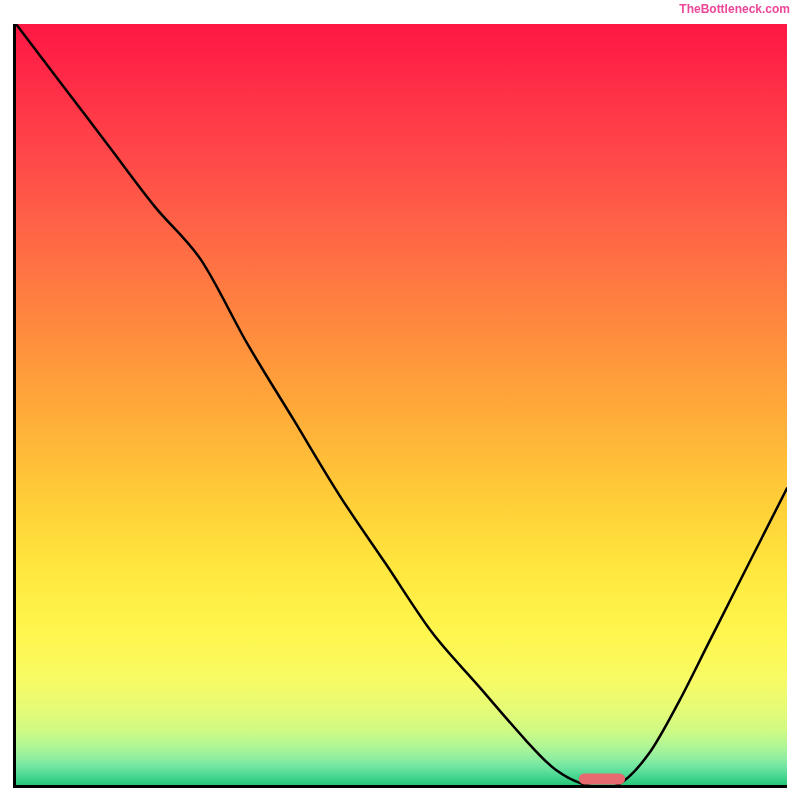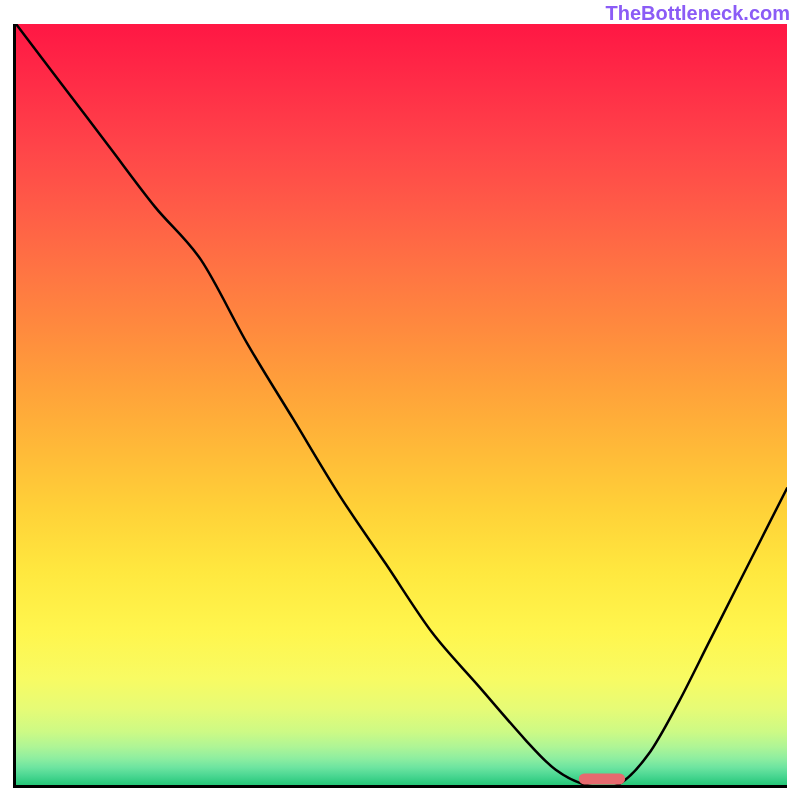--- a/index.html
+++ b/index.html
@@ -13,23 +13,23 @@
   }
   .root {
     position: relative;
     width: 800px;
     height: 800px;
   }
   .watermark {
     position: absolute;
     top: 2px;
     right: 10px;
-    font-size: 20px;
+    font-size: 12px;
     font-weight: 600;
-    color: #8b5cf6;
+    color: #ec4899;
     letter-spacing: 0px;
   }
   .plot {
     position: absolute;
     left: 13px;
     top: 24px;
     width: 774px;
     height: 764px;
     border-left: 3px solid #000;
     border-bottom: 3px solid #000;

